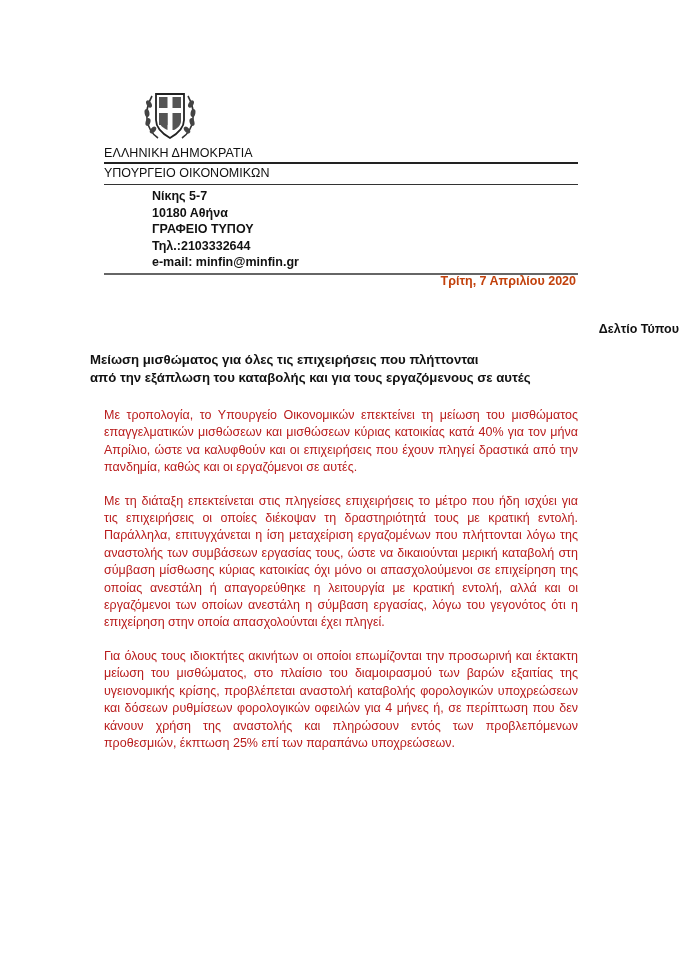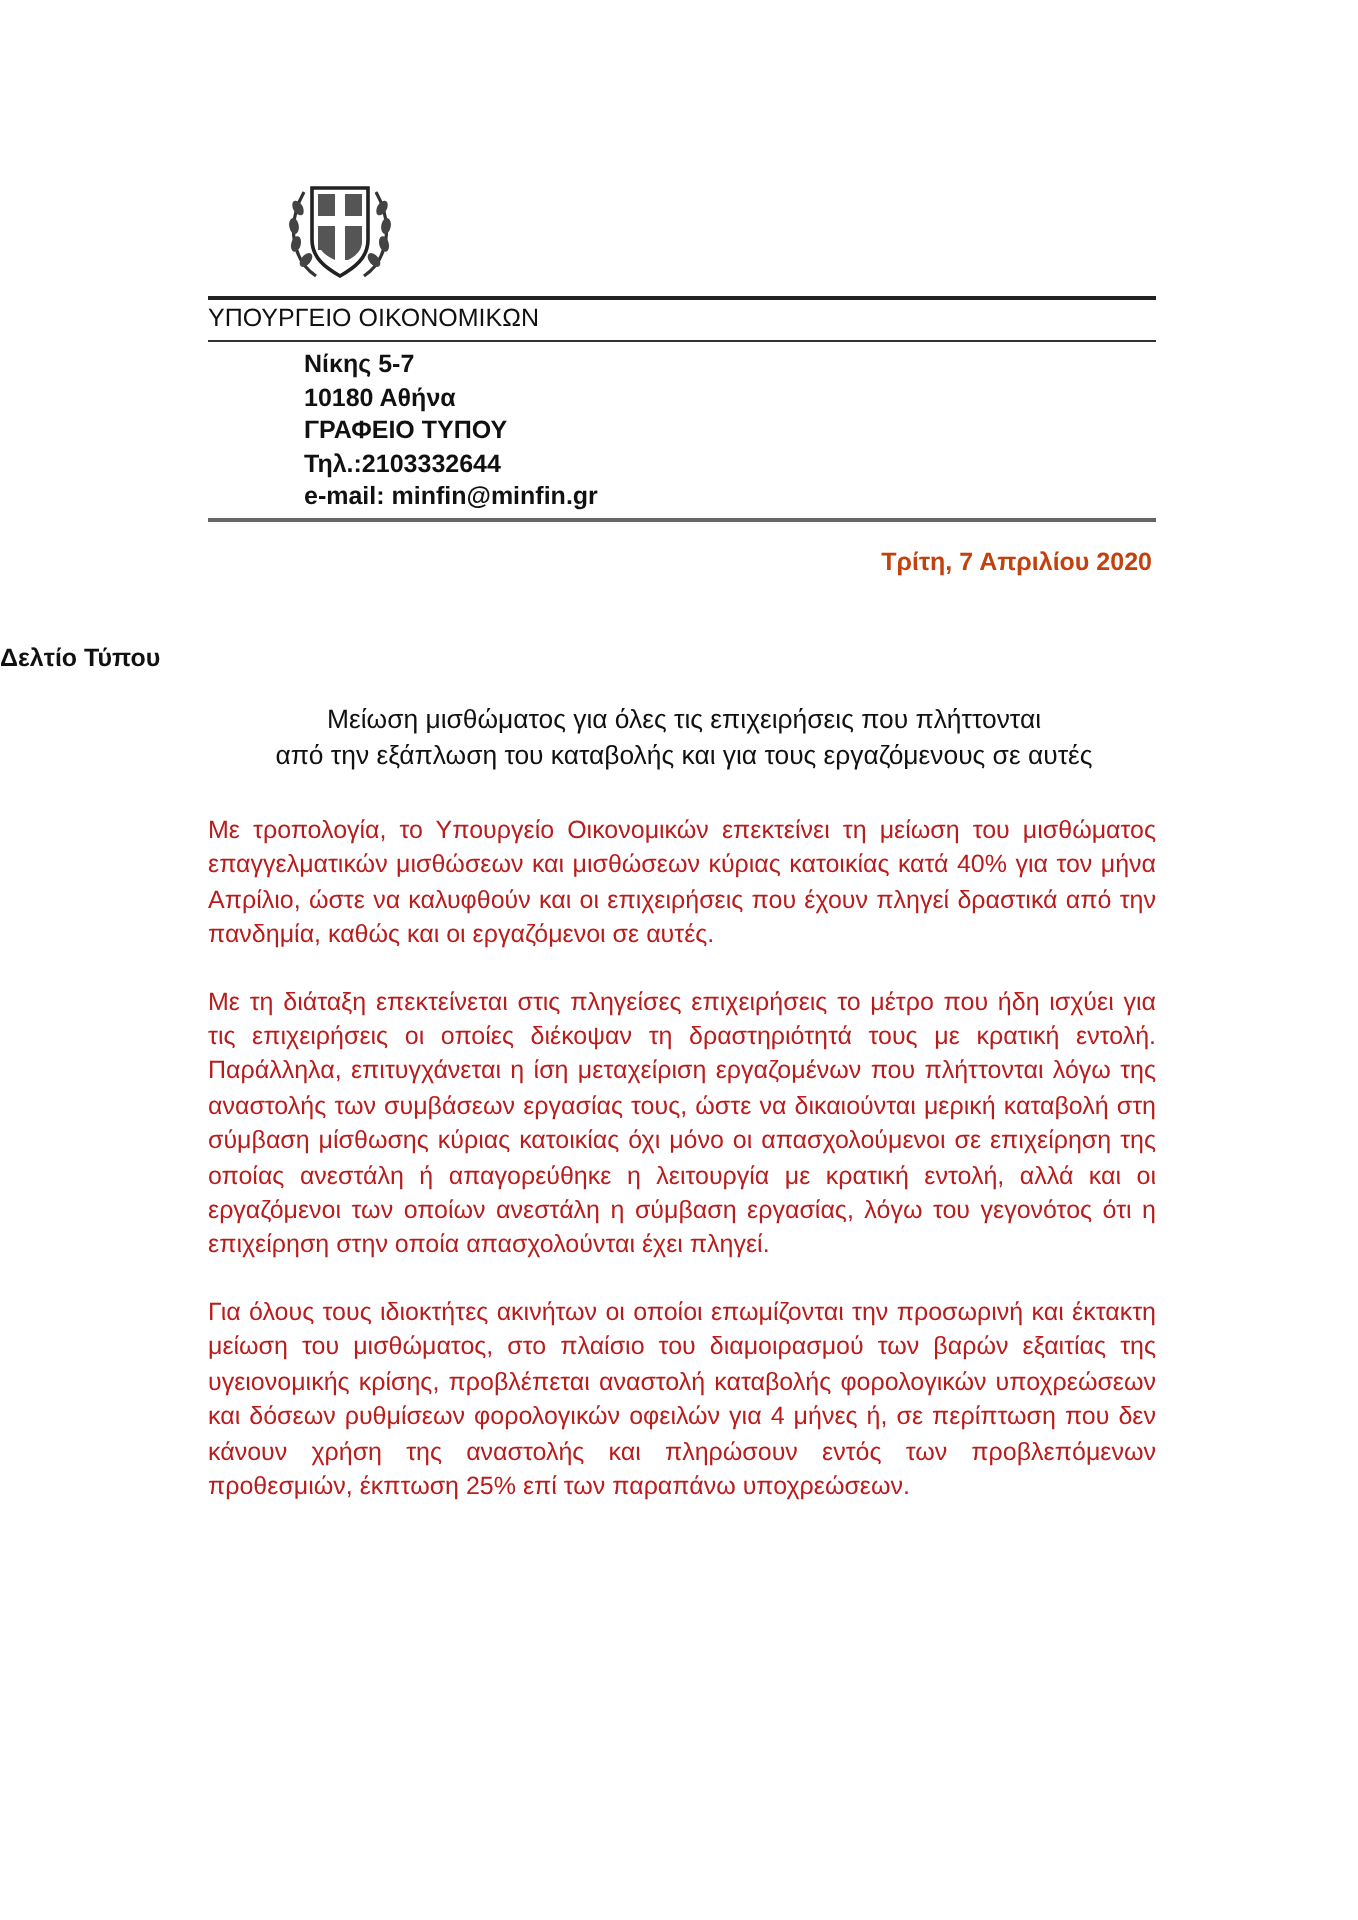--- a/index.html
+++ b/index.html
@@ -9,24 +9,24 @@
   .emblem { position: absolute; left: 138px; top: 82px; width: 64px; height: 64px; }
   .header-block { position: absolute; left: 104px; top: 146px; width: 474px; }
   .country { font-size: 12.5px; line-height: 14px; letter-spacing: 0.1px; color: #111; }
   .rule-thick { height: 0; border-top: 2px solid #222; margin-top: 2px; }
   .ministry { font-size: 12.5px; font-weight: normal; line-height: 15px; padding-top: 2px; color: #111; }
   .rule-thin { height: 0; border-top: 1.3px solid #333; margin-top: 3px; }
   .addr { font-size: 12.5px; font-weight: bold; line-height: 16.5px; color: #111; }
   .addr-wrap { padding-top: 3px; margin-left: 48px; }
   .rule-grey { height: 0; border-top: 2.5px solid #666; margin-top: 2px; }
   .date { position: absolute; right: 103px; top: 274px; font-size: 12.5px; font-weight: bold; color: #c2410c; }
-  .doc-type { position: absolute; left: 0; width: 679px; top: 322px; text-align: left;
+  .doc-type { position: absolute; left: 0; width: 679px; top: 322px; text-align: right;
               font-size: 12.5px; font-weight: bold; color: #111; }
-  .title { position: absolute; left: 90px; width: 504px; top: 351px; text-align: center;
-           font-size: 13.2px; font-weight: normal; line-height: 18px; color: #111; }
+  .title { position: absolute; left: 90px; width: 504px; top: 351px; text-align: left;
+           font-size: 13.2px; font-weight: bold; line-height: 18px; color: #111; }
   .body { position: absolute; left: 104px; width: 474px; top: 407px; font-size: 12.5px;
           line-height: 17.4px; text-align: justify; color: #b91c1c; }
   .body p { margin: 0 0 16px 0; }
 </style>
 </head>
 <body>
 
 <div class="page">
 
   <svg class="emblem" viewBox="0 0 64 64">
@@ -48,20 +48,21 @@
 
     <path d="M18 12 H46 V38 C46 47 39 52 32 56 C25 52 18 47 18 38 Z" fill="#fff" stroke="#222" stroke-width="1.8"></path>
     <rect x="21" y="15" width="8.5" height="11" fill="#555"></rect>
     <rect x="34.5" y="15" width="8.5" height="11" fill="#555"></rect>
     <rect x="21" y="31" width="8.5" height="12" fill="#555"></rect>
     <path d="M34.5 31 H43 V39 C43 43 40 46 36 48 L34.5 48 Z" fill="#555"></path>
     <path d="M21 31 H29.5 V48 C25 46 21 43 21 38 Z" fill="#555"></path>
   </svg>
 
   <div class="header-block">
+    <div class="country">ΕΛΛΗΝΙΚΗ ΔΗΜΟΚΡΑΤΙΑ</div>
     <div class="rule-thick"></div>
     <div class="ministry">ΥΠΟΥΡΓΕΙΟ ΟΙΚΟΝΟΜΙΚΩΝ</div>
     <div class="rule-thin"></div>
     <div class="addr-wrap">
       <div class="addr">Νίκης 5-7</div>
       <div class="addr">10180 Αθήνα</div>
       <div class="addr">ΓΡΑΦΕΙΟ ΤΥΠΟΥ</div>
       <div class="addr">Τηλ.:2103332644</div>
       <div class="addr">e-mail: minfin@minfin.gr</div>
     </div>

